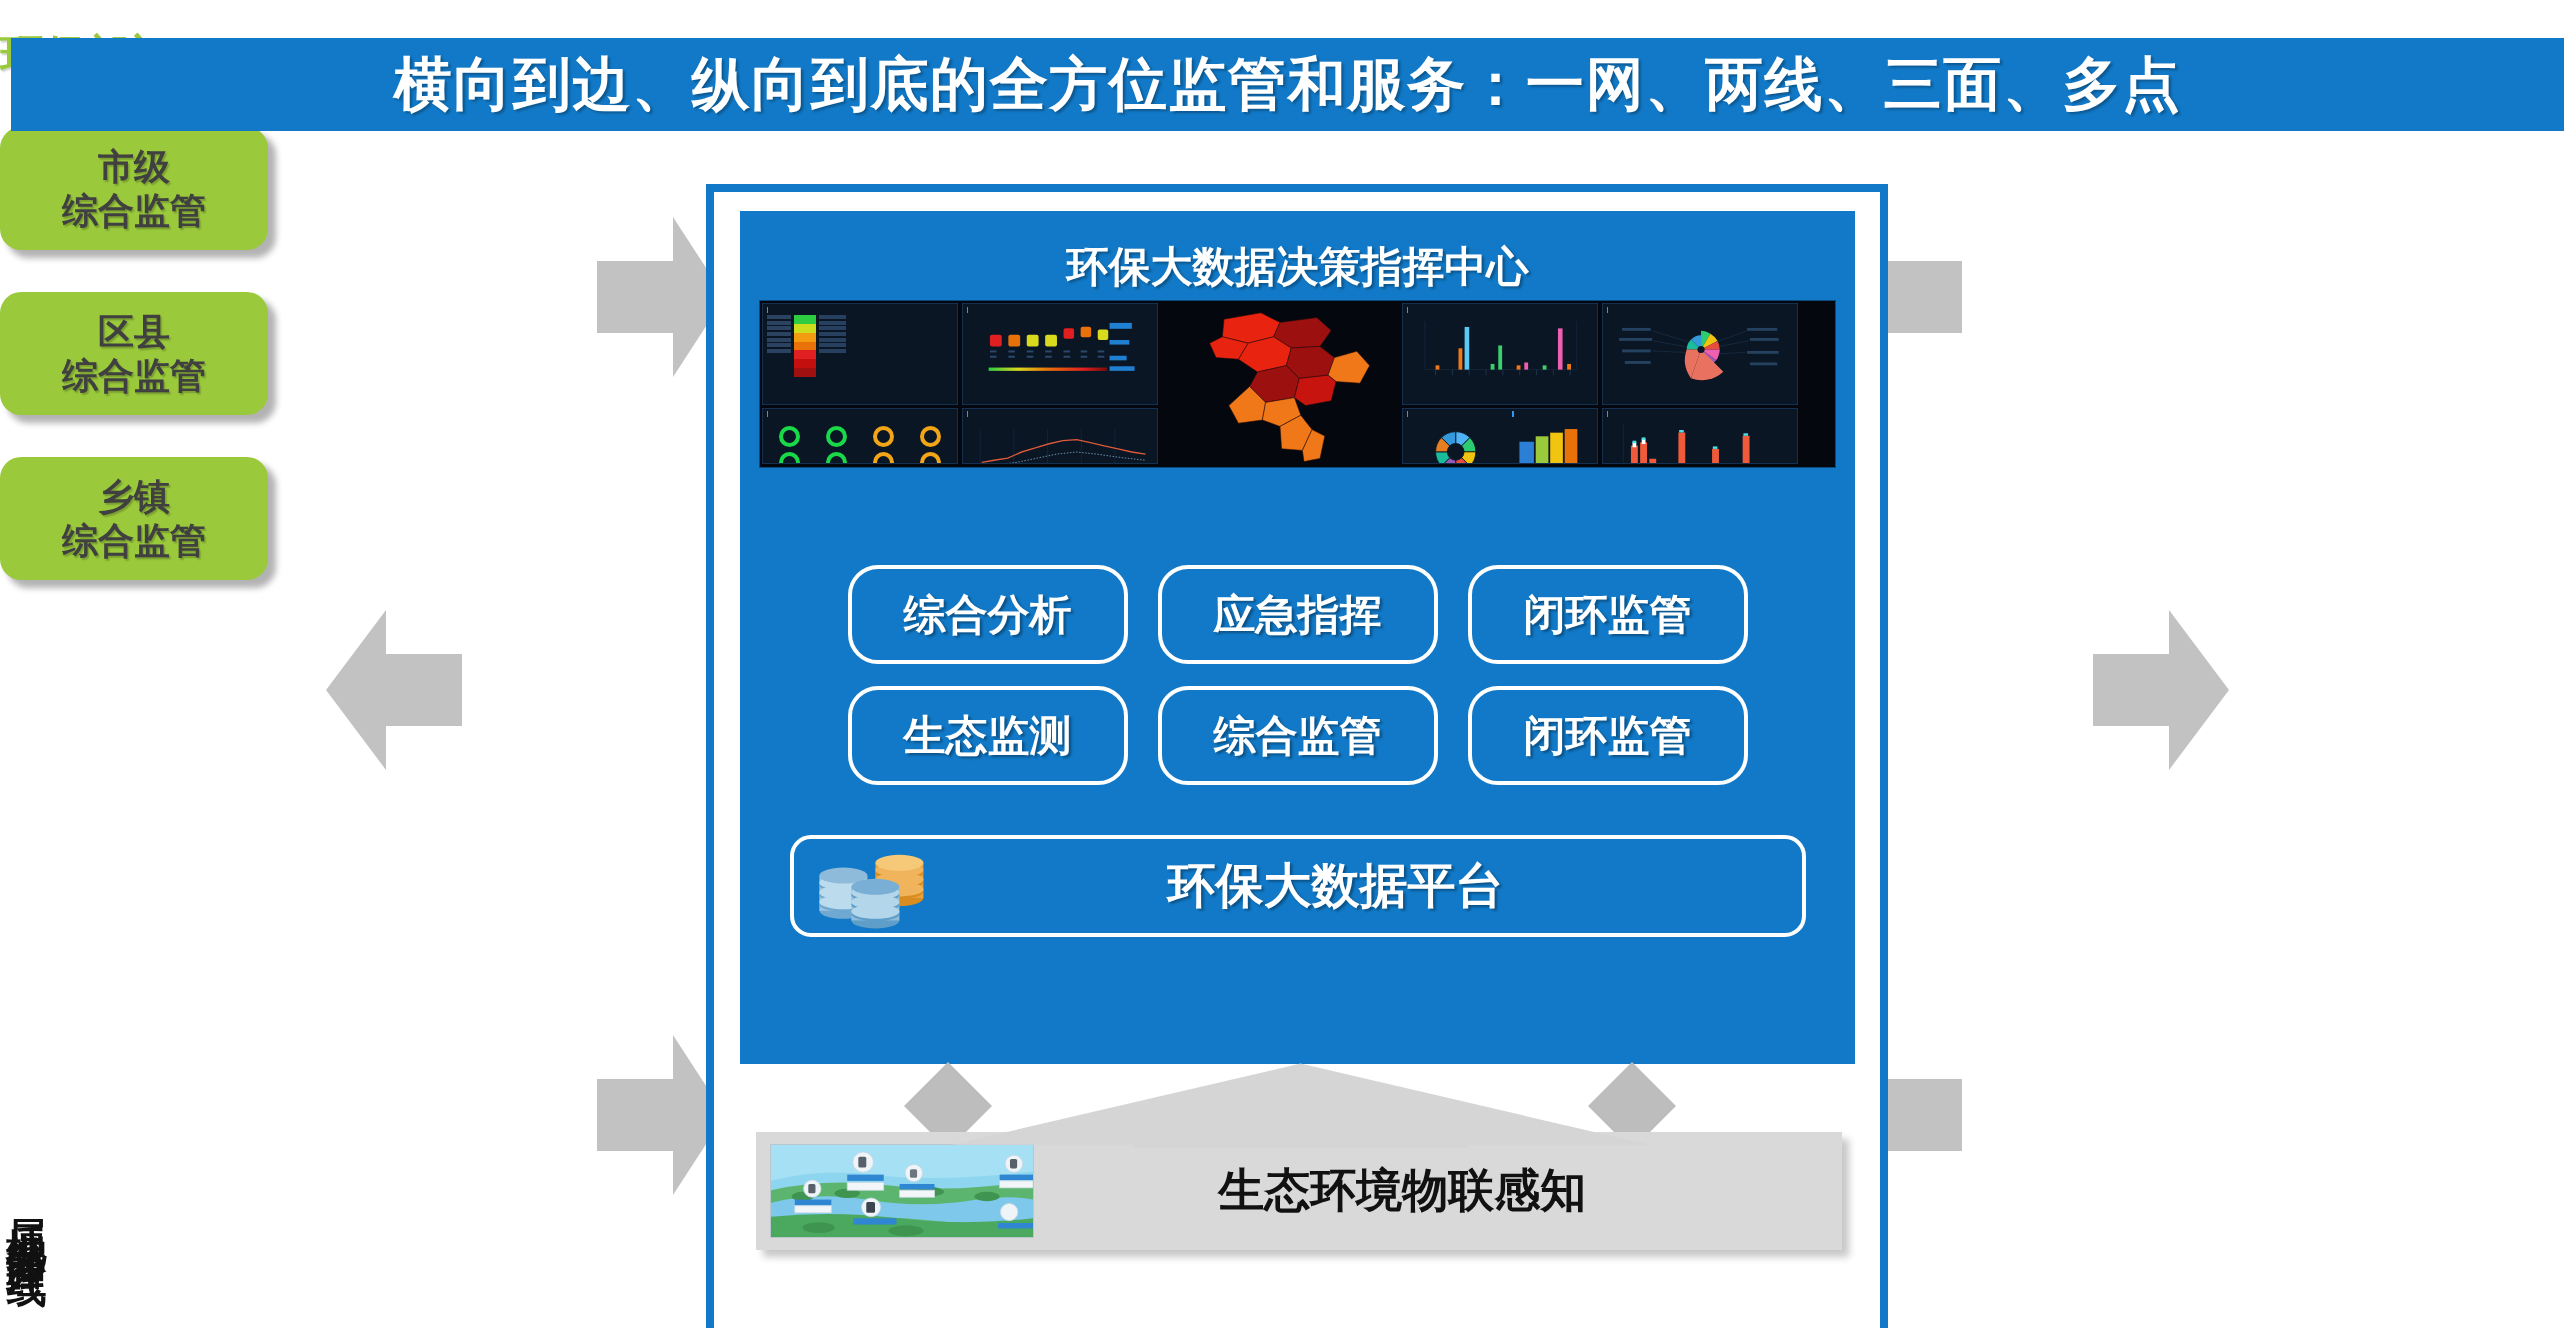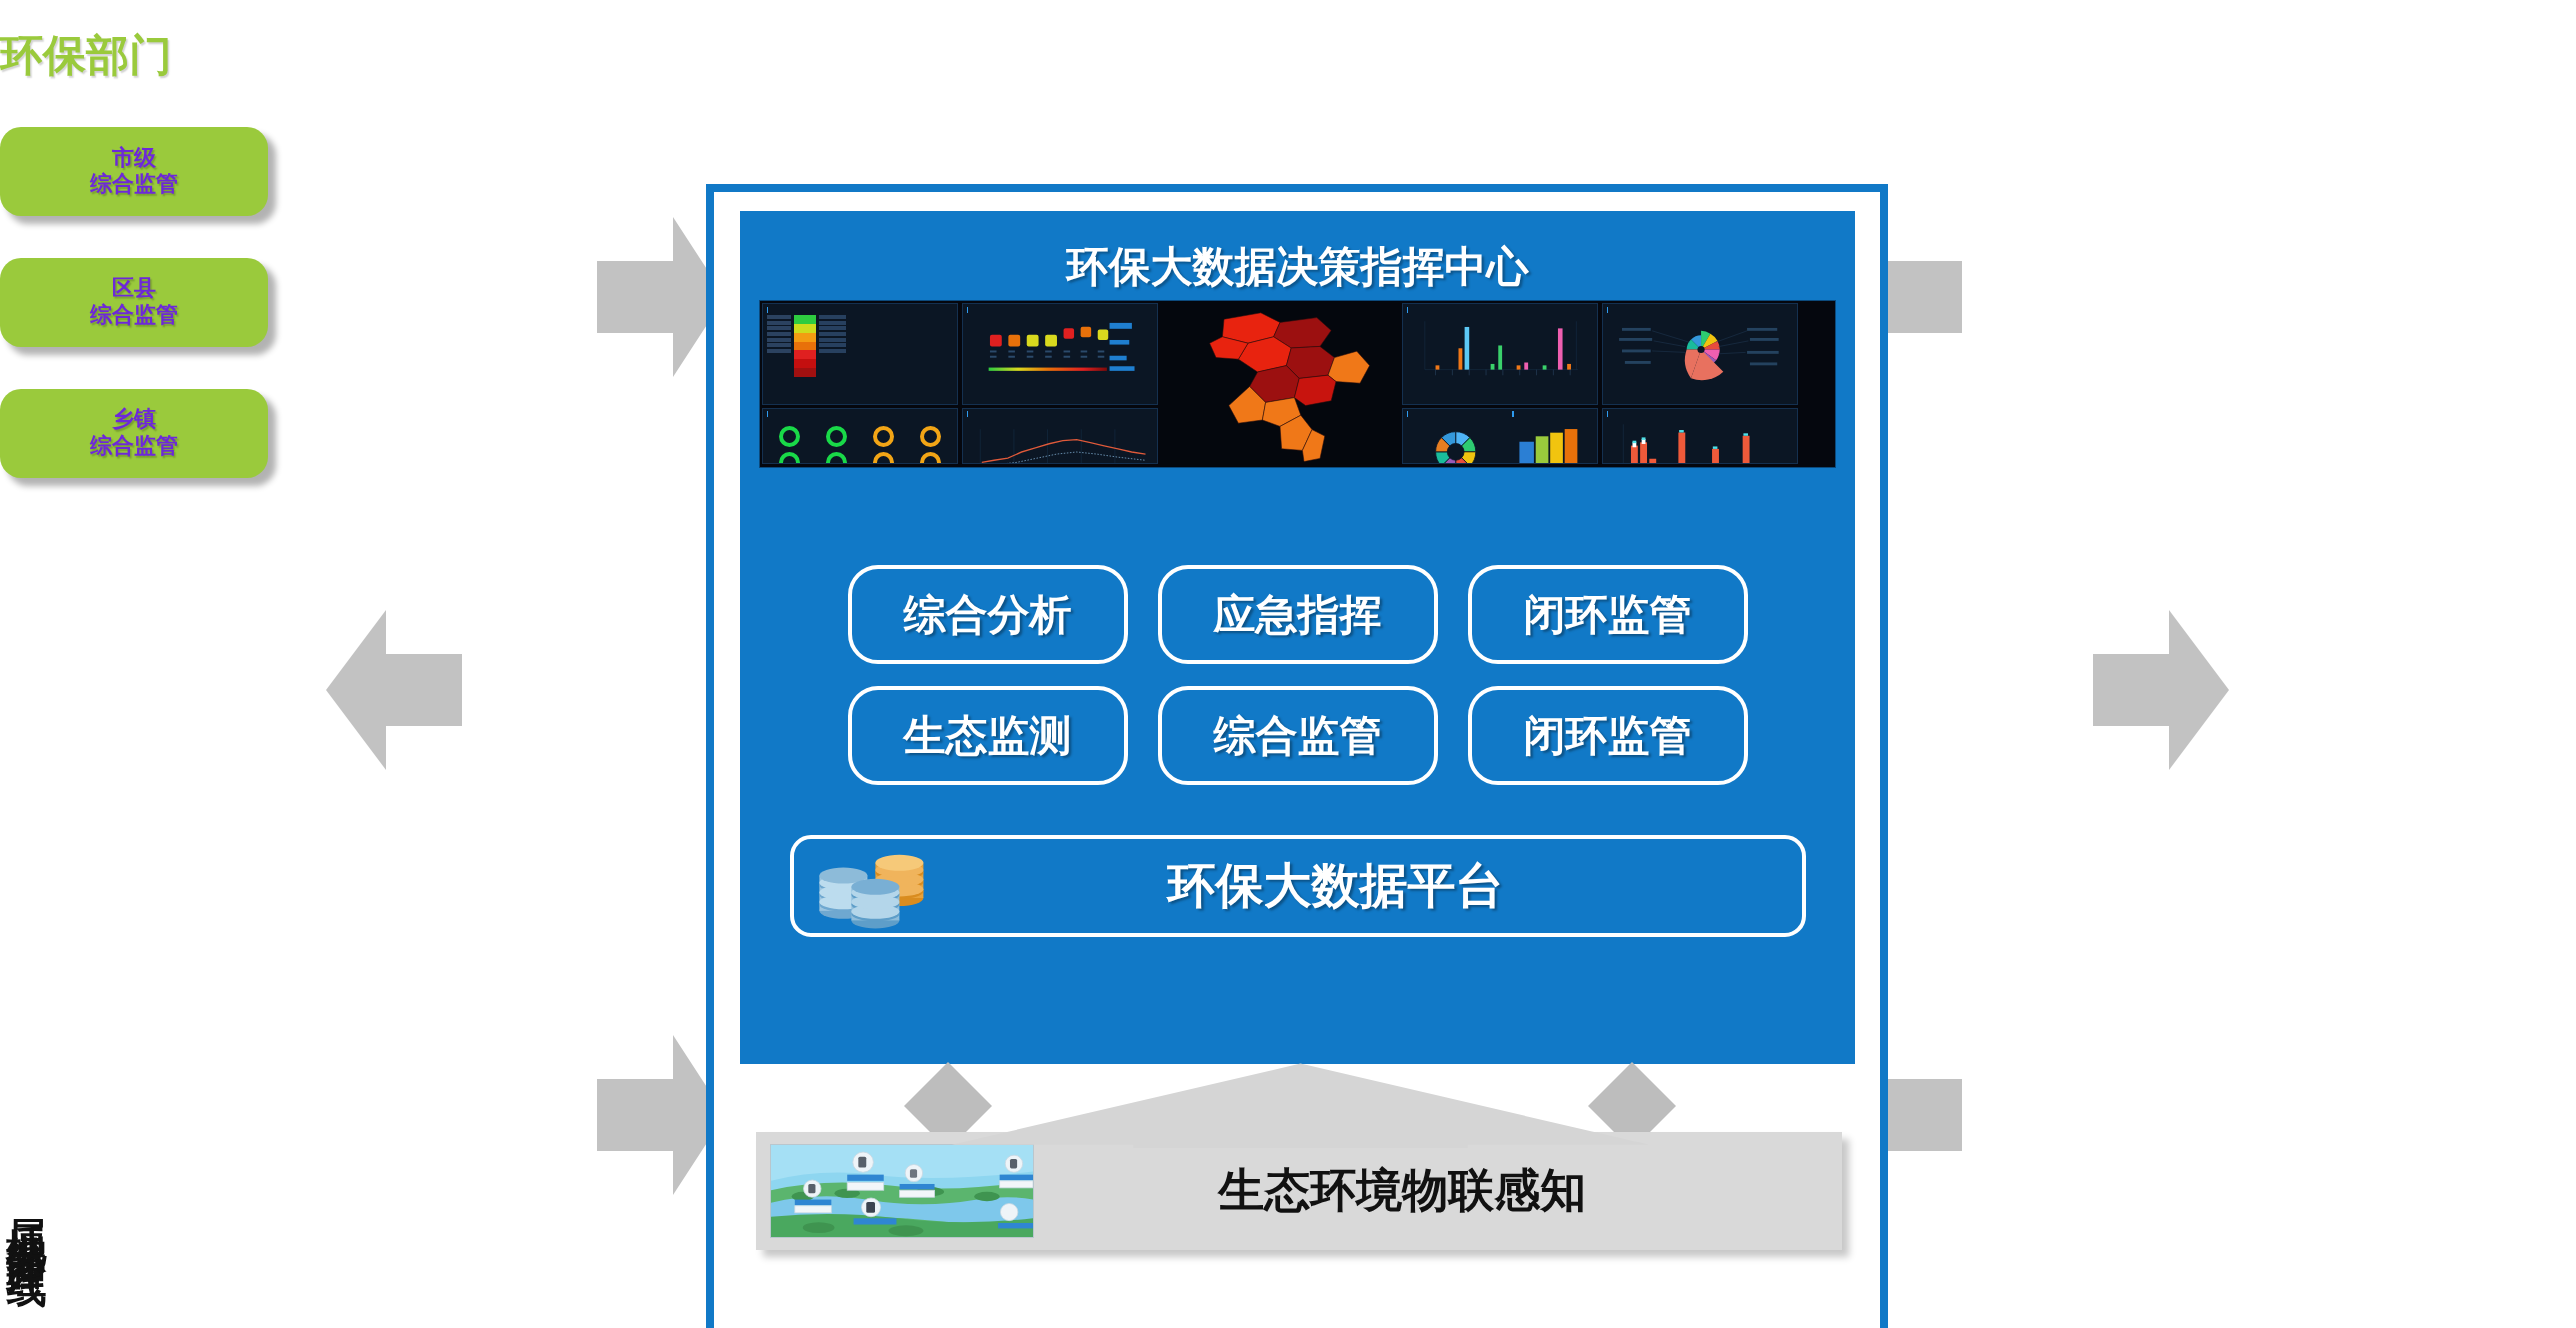--- a/index.html
+++ b/index.html
@@ -34,22 +34,22 @@
     font-weight: bold;
     margin-top: 27px;
     text-shadow: 1.6px 1.6px 1.6px rgba(0,0,0,.18);
     white-space: nowrap;
   }
 
   .dept-box {
     width: 268px;
     background: #9ACA3C;
     border-radius: 21px;
-    color: #6d28d9;
-    font-size: 22px;
+    color: #404040;
+    font-size: 36px;
     font-weight: bold;
     line-height: 1.22;
     text-align: center;
     padding: 17.6px 4.8px;
     box-shadow: 7.2px 7.2px 6.4px rgba(0,0,0,.30);
     text-shadow: 1.6px 1.6px 1.6px rgba(0,0,0,.22);
   }
   #left-dept-panel .dept-box  { margin-top: 42px; }
   #left-dept-panel .dept-box:first-of-type { margin-top: 53px; }
   #left-flow-col  { left: 451px;  top: 157px; width: 150px; height: 1160px; }
@@ -216,20 +216,23 @@
 
   
   .dbl-arrow { position: absolute; }
   .dbl-arrow svg { display: block; }
 </style>
 </head>
 <body>
 
 <div id="root">
 
+  <div id="title-banner">
+    <div class="title-text">横向到边、纵向到底的全方位监管和服务：一网、两线、三面、多点</div>
+  </div>
 
   <div id="left-dept-panel">
     <div class="dept-title">环保部门</div>
 
     <div class="dept-box">
       <div>市级</div>
       <div>综合监管</div>
     </div>
 
     <div class="dept-box">

